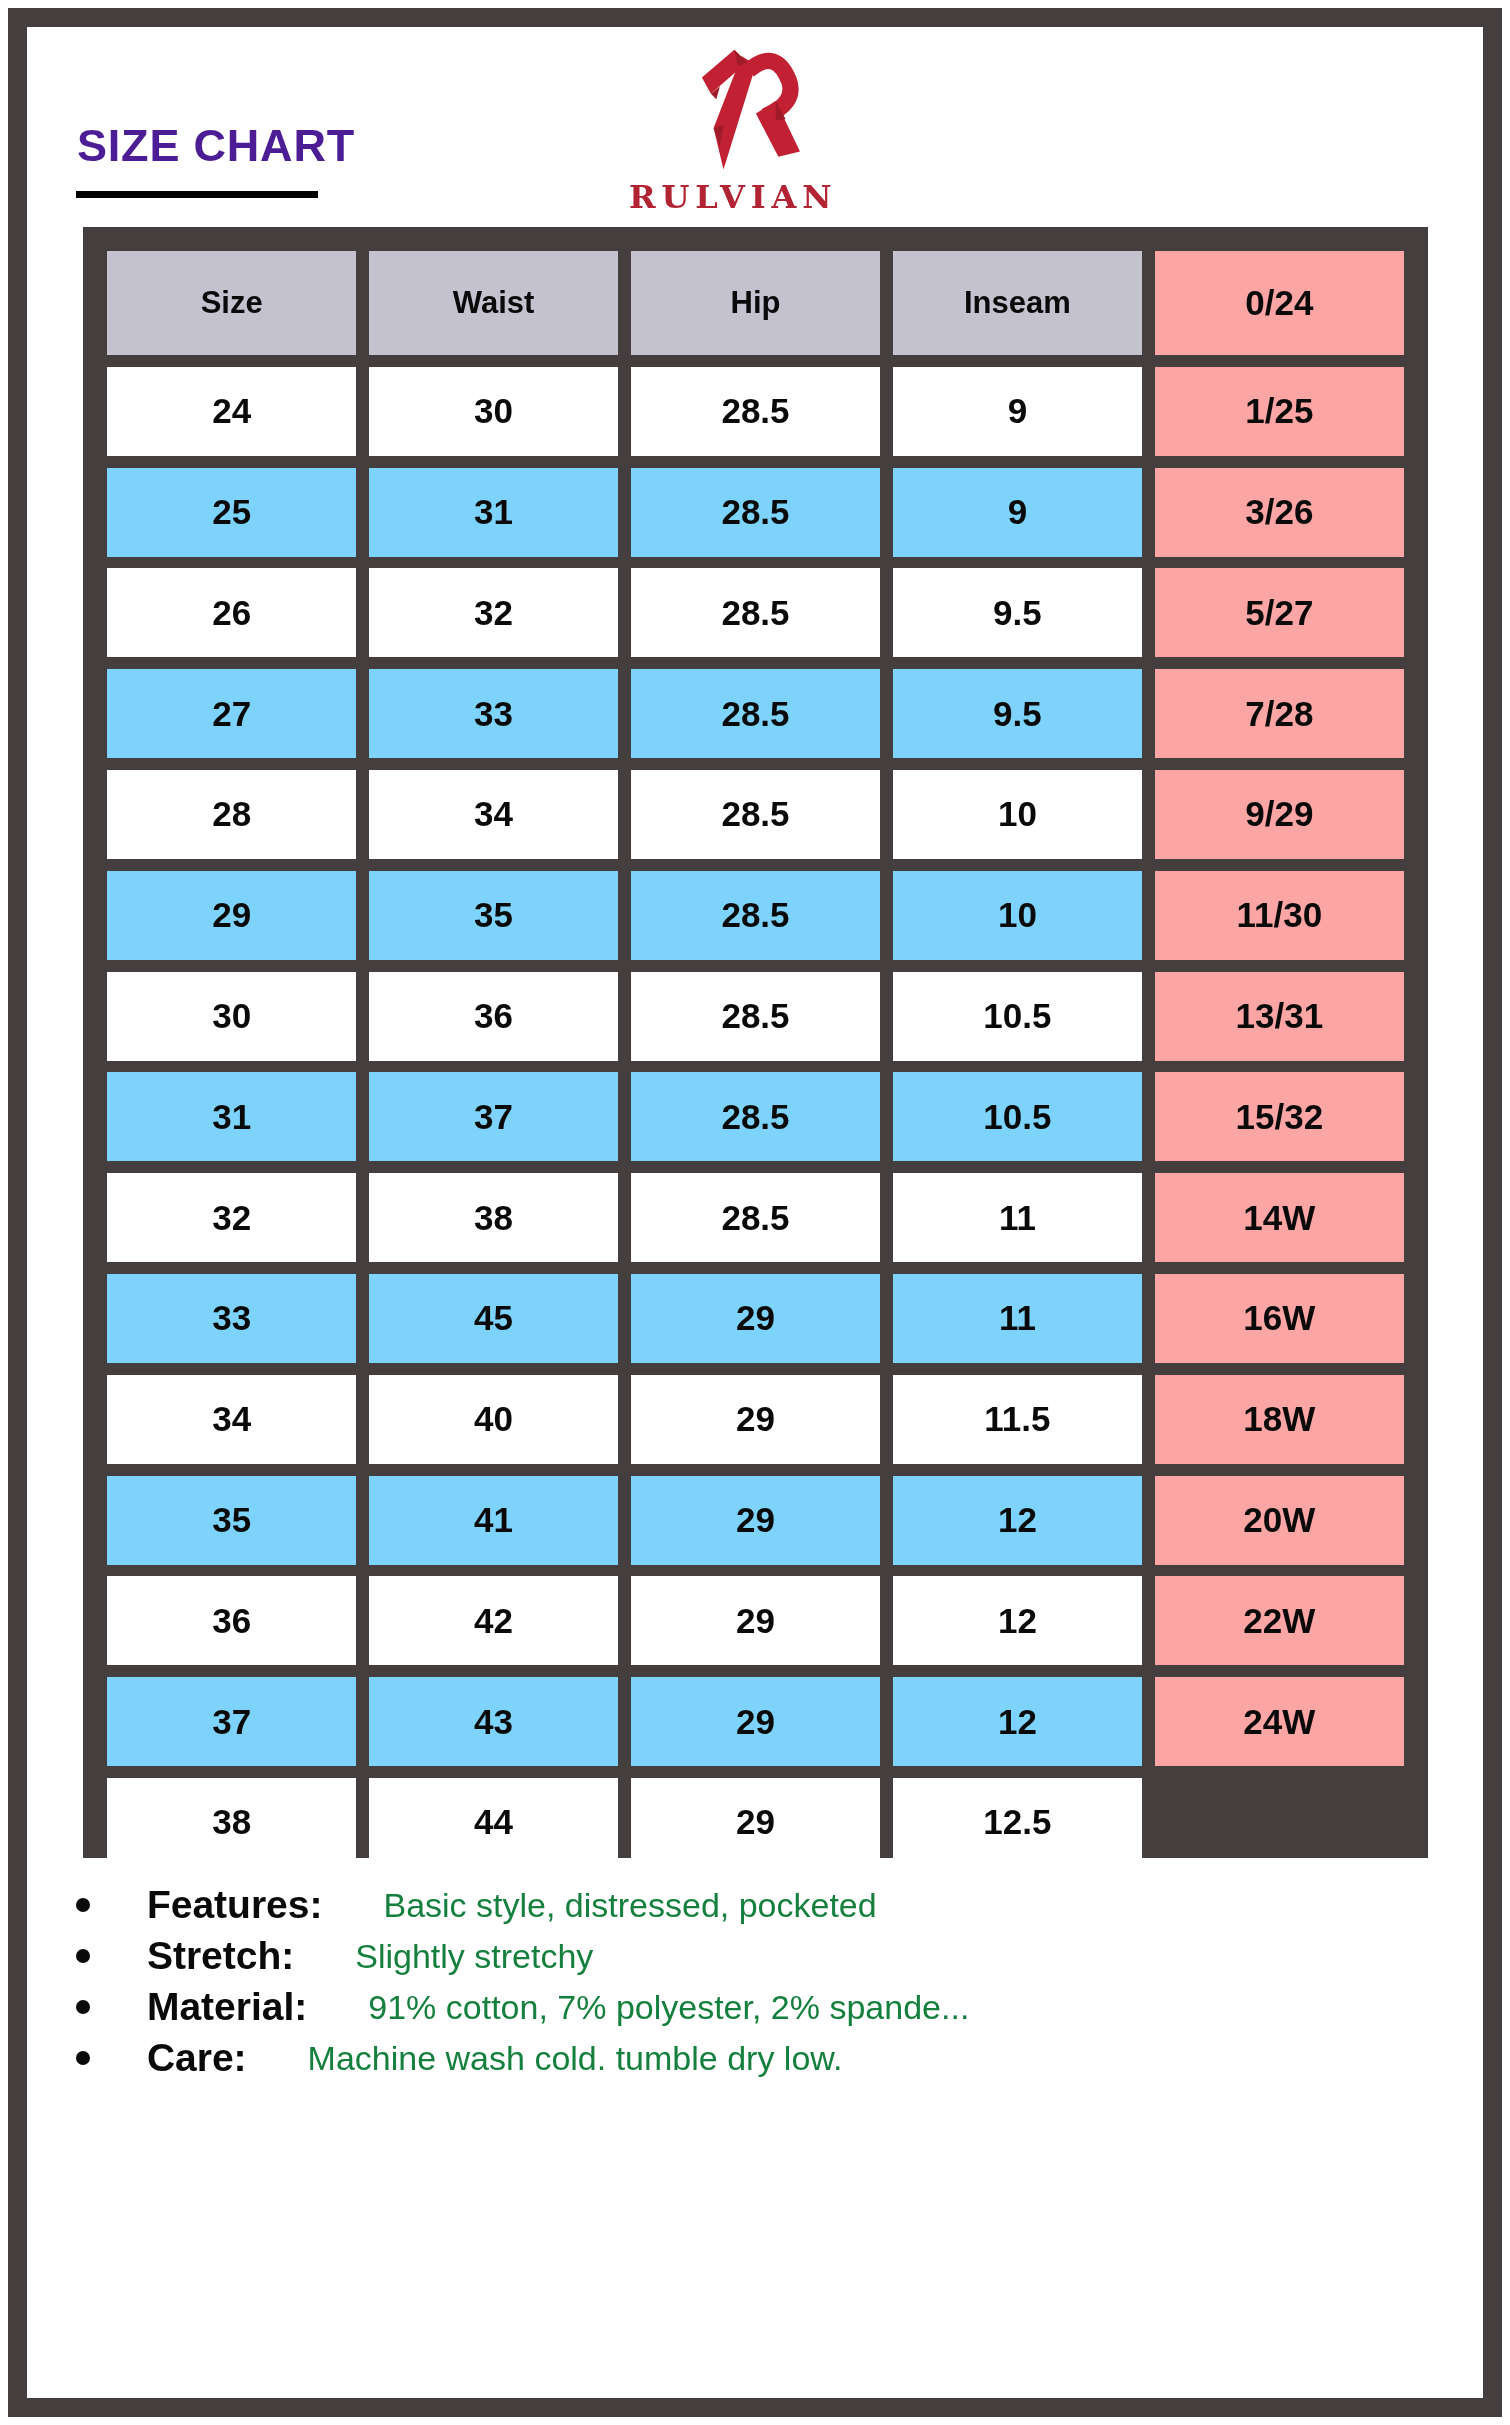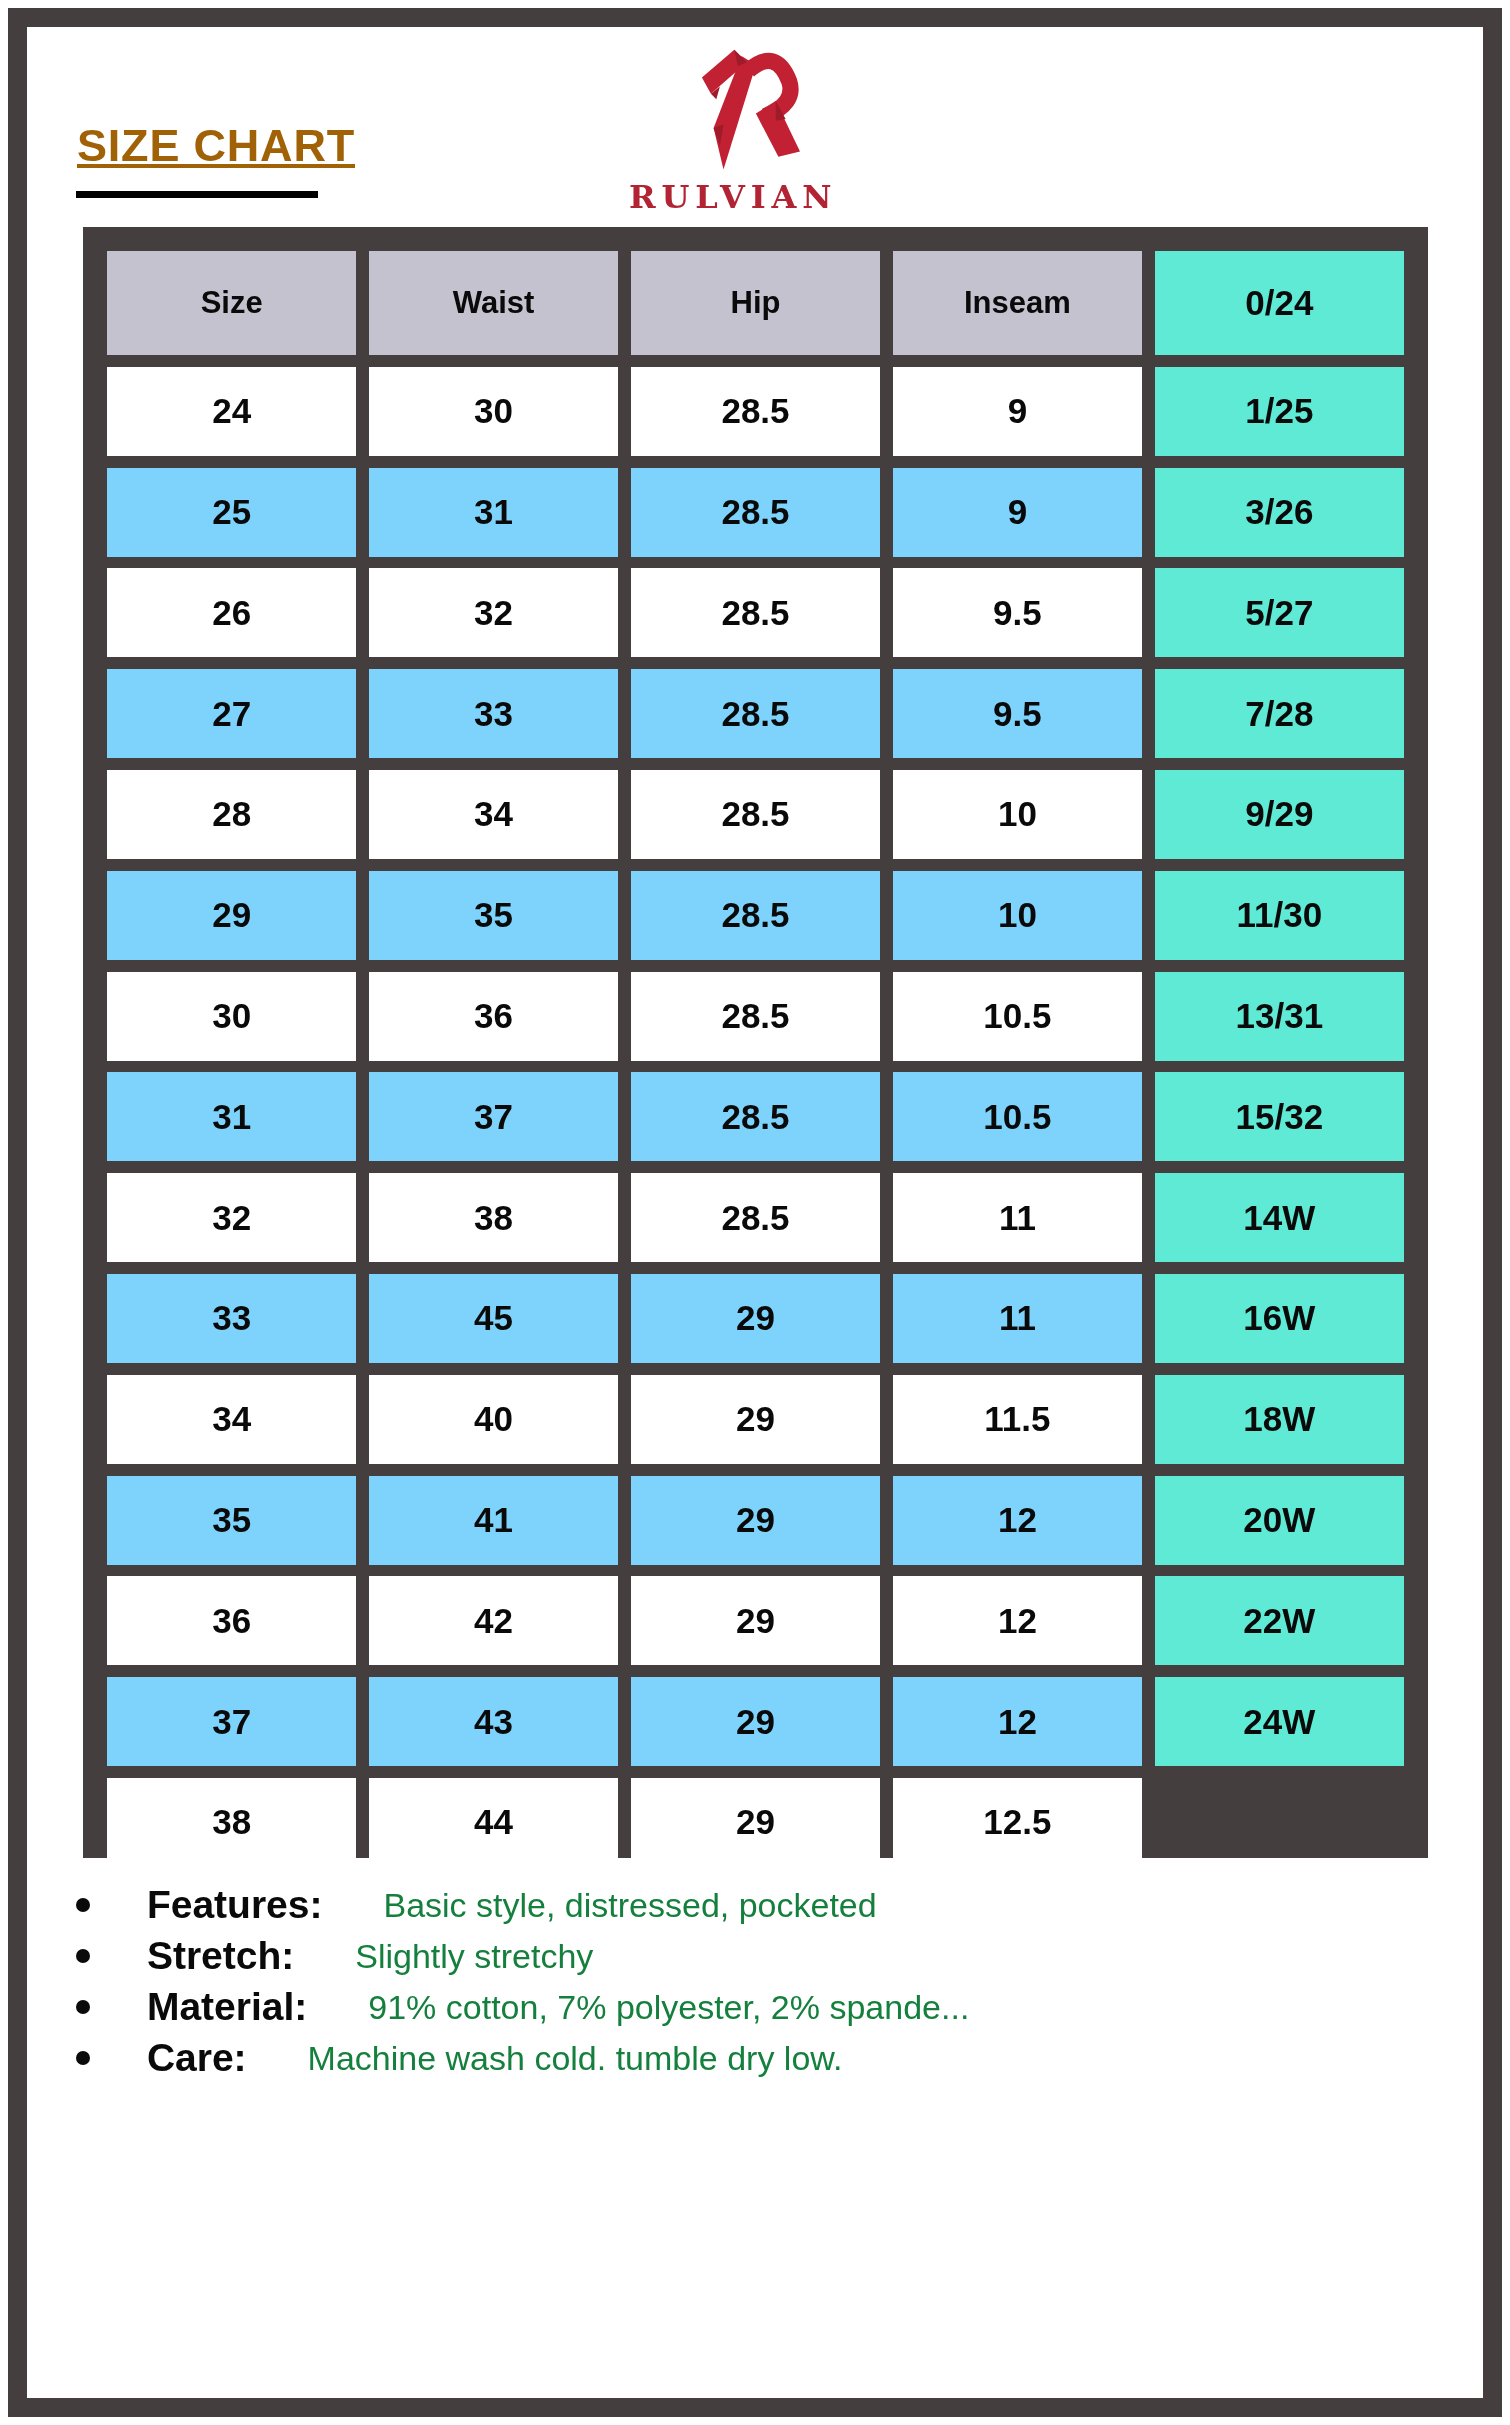--- a/index.html
+++ b/index.html
@@ -6,21 +6,21 @@
   body{
     width:1511px;height:2426px;position:relative;background:#ffffff;
     font-family:"Liberation Sans", sans-serif;overflow:hidden;
   }
   .outer-frame{
     position:absolute;left:8.4px;top:8.4px;width:1494px;height:2409px;
     border:19.3px solid #443e3f;box-sizing:border-box;
   }
   .page-title{
     position:absolute;left:77px;top:123px;font-size:45px;line-height:45px;
-    font-weight:bold;color:#a16207;letter-spacing:0.8px;white-space:nowrap;text-decoration:underline;
+    font-weight:bold;color:#4c1d95;letter-spacing:0.8px;white-space:nowrap;
   }
   .title-underline{
     position:absolute;left:76px;top:191px;width:242px;height:6.7px;background:#000000;
   }
   .brand-logo{
     position:absolute;left:629px;top:47px;width:252px;text-align:left;
   }
   .brand-mark{display:block;margin:0 auto;}
   .brand-wordmark{
     display:block;margin-top:5px;
@@ -32,21 +32,21 @@
     background:#443e3f;box-sizing:border-box;padding:24px;
     display:grid;grid-template-columns:repeat(5,1fr);
     grid-template-rows:104px repeat(15,89px);
     gap:11.8px 12.6px;
   }
   .cell{
     display:flex;align-items:center;justify-content:center;
     font-weight:bold;color:#0a0a0a;
   }
   .header-cell{background:#c4c2ce;font-size:31px;}
-  .size-cell{background:#5eead4;font-size:35px;}
+  .size-cell{background:#fca5a5;font-size:35px;}
   .data-cell-white{background:#ffffff;font-size:35px;}
   .data-cell-gray{background:#7dd3fc;font-size:35px;}
   .details{
     position:absolute;left:76px;top:1885px;width:1259px;
   }
   .detail-row{
     display:flex;align-items:flex-start;margin-bottom:11px;height:40px;gap:44px;
   }
   .bullet-dot{
     width:14.3px;height:14.3px;border-radius:50%;background:#0a0a0a;

